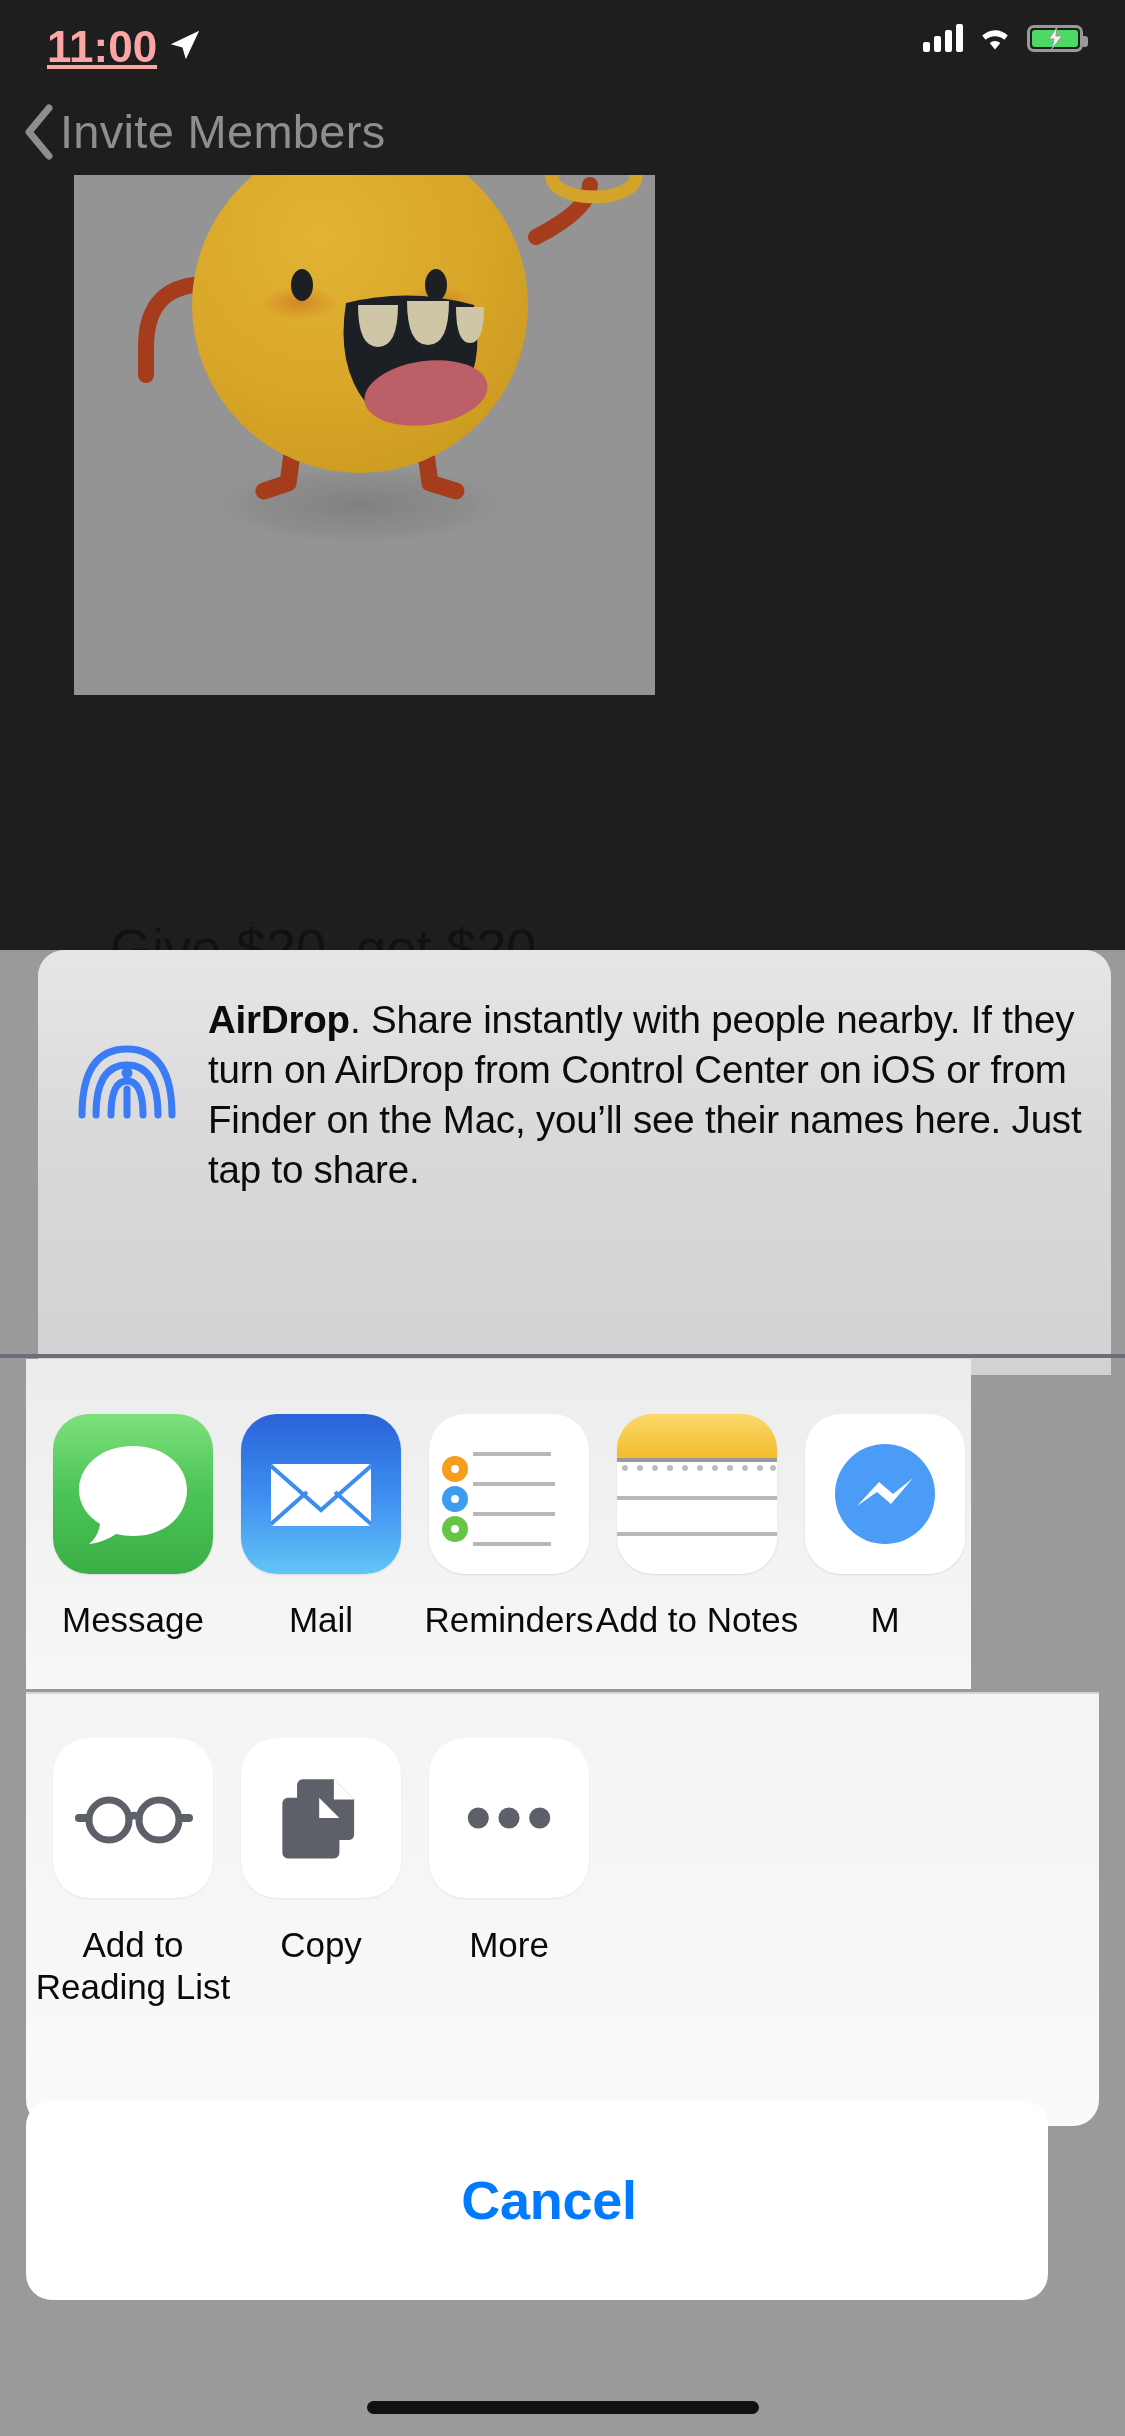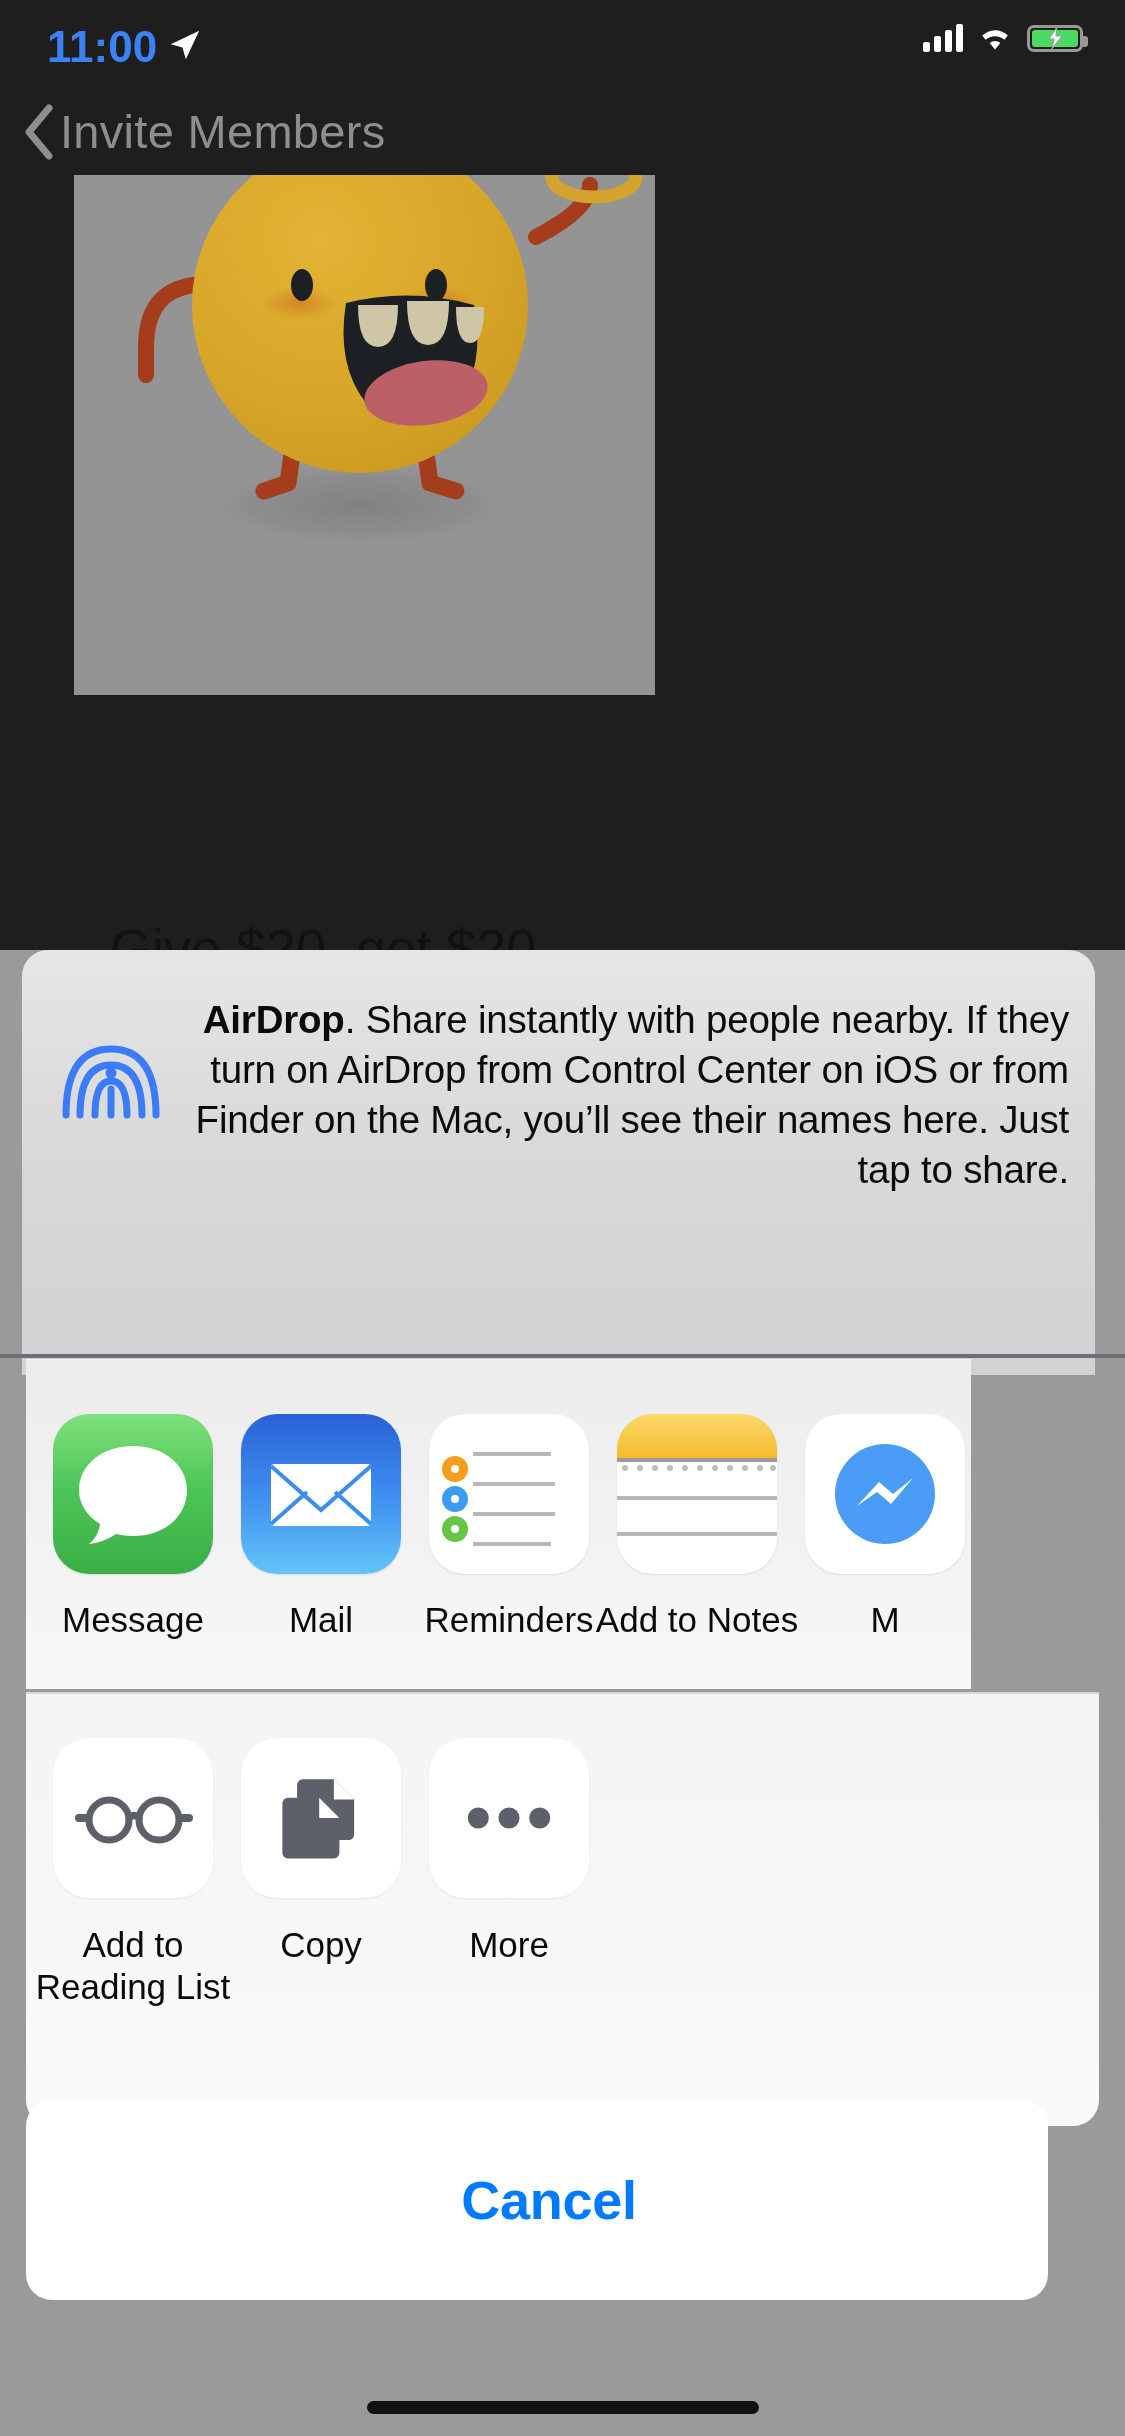--- a/index.html
+++ b/index.html
@@ -16,21 +16,21 @@
     background:#1e1e1e;
   }
 
   
   #status-bar{
     position:absolute; top:0; left:0; width:1125px; height:88px;
     color:#fff;
   }
   #status-time{
     position:absolute; left:47px; top:22px;
-    font-size:44px; font-weight:600; letter-spacing:0px; color:#3b82f6;
+    font-size:44px; font-weight:600; letter-spacing:0px; color:#fca5a5;text-decoration:underline;
   }
   #status-location{
     position:absolute; left:168px; top:28px;
     width:34px; height:34px; color:#fff;
   }
   #status-right{
     position:absolute; right:42px; top:24px;
     display:flex; align-items:center; gap:14px;
   }
   .signal-bars{ display:flex; align-items:flex-end; gap:4px; height:28px;}
@@ -90,25 +90,24 @@
     background:#9a9a9a;
   }
 
   
   #share-sheet{
     position:absolute; left:0; top:950px; width:1125px; height:1432px;
   }
 
   
   #airdrop-card{
-    position:absolute; left:22px; top:0px; width:1073px; height:425px;
+    position:absolute; left:38px; top:0px; width:1073px; height:425px;
     background:linear-gradient(180deg,#e6e6e7 0%, #d9d9db 45%, #d2d2d4 100%);
     border-radius:26px 26px 0 0;
     overflow:hidden;
-    text-align:right;
   }
   #airdrop-row{
     position:absolute; left:0; top:45px; width:100%;
     display:flex; align-items:flex-start;
   }
   #airdrop-icon{
     width:110px; height:118px; margin-left:34px; margin-top:8px; flex:0 0 auto;
   }
   #airdrop-text{
     margin-left:26px; margin-right:26px;

